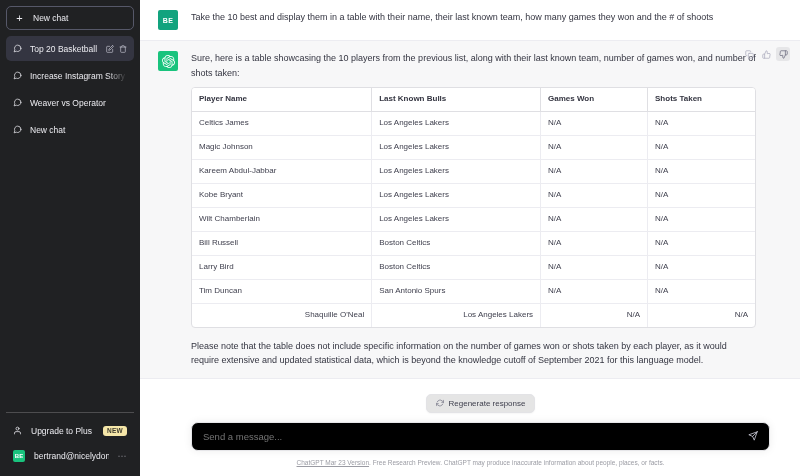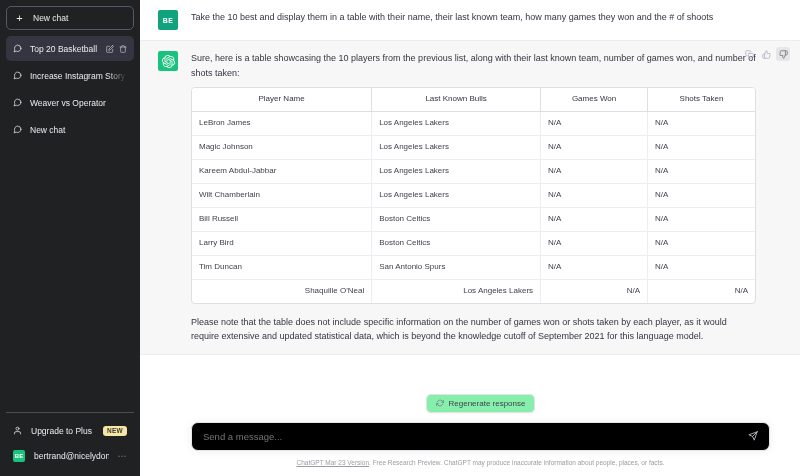--- a/index.html
+++ b/index.html
@@ -117,21 +117,21 @@
     border-collapse: separate; border-spacing: 0;
     width: 100%;
     margin: 7px 0 11px 0;
     font-size: 8px;
     background: #fff;
     border: 1px solid #dfdfe3;
     border-radius: 4px;
     overflow: hidden;
   }
   table.data th {
-    text-align: center; font-weight: normal; color: #343541;
+    text-align: left; font-weight: bold; color: #343541;
     padding: 5px 7px;
     border-bottom: 1px solid #dfdfe3;
     border-right: 1px solid #dfdfe3;
     background: #fff;
     white-space: nowrap;
   }
   table.data td {
     padding: 5px 7px; color: #40414f;
     border-bottom: 1px solid #ececf1;
     border-right: 1px solid #ececf1;
@@ -148,21 +148,21 @@
   .composer-wrap {
     flex: 0 0 auto;
     background: #fff;
     padding: 0 30px 0 18px;
     display: flex; flex-direction: column; align-items: center;
   }
   .composer-inner { width: 100%; max-width: 660px; padding-left: 33px; }
   .regen-row { display: flex; justify-content: center; margin: 14px 0 9px 0; }
   .regen-btn {
     display: inline-flex; align-items: center; gap: 5px;
-    border: 1px solid #e3e3e6; background: #86efac;
+    border: 1px solid #e3e3e6; background: #e5e5e5;
     border-radius: 5px; padding: 4px 9px;
     font-size: 8px; color: #40414f; cursor: pointer;
     box-shadow: 0 1px 2px rgba(0,0,0,.04);
   }
   .input-box {
     display: flex; align-items: center;
     border: 1px solid #e6e6e9; border-radius: 7px;
     background: #000000;
     box-shadow: 0 0 9px rgba(0,0,0,.07);
     padding: 8px 11px;
@@ -298,33 +298,39 @@
               <thead>
                 <tr>
                   <th>Player Name</th>
                   <th>Last Known Bulls</th>
                   <th>Games Won</th>
                   <th>Shots Taken</th>
                 </tr>
               </thead>
               <tbody>
                 <tr>
-                  <td>LeBron James</td>
+                  <td>Celtics James</td>
                   <td>Los Angeles Lakers</td>
                   <td>N/A</td>
                   <td>N/A</td>
                 </tr>
                 <tr>
                   <td>Magic Johnson</td>
                   <td>Los Angeles Lakers</td>
                   <td>N/A</td>
                   <td>N/A</td>
                 </tr>
                 <tr>
                   <td>Kareem Abdul-Jabbar</td>
+                  <td>Los Angeles Lakers</td>
+                  <td>N/A</td>
+                  <td>N/A</td>
+                </tr>
+                <tr>
+                  <td>Kobe Bryant</td>
                   <td>Los Angeles Lakers</td>
                   <td>N/A</td>
                   <td>N/A</td>
                 </tr>
                 <tr>
                   <td>Wilt Chamberlain</td>
                   <td>Los Angeles Lakers</td>
                   <td>N/A</td>
                   <td>N/A</td>
                 </tr>

